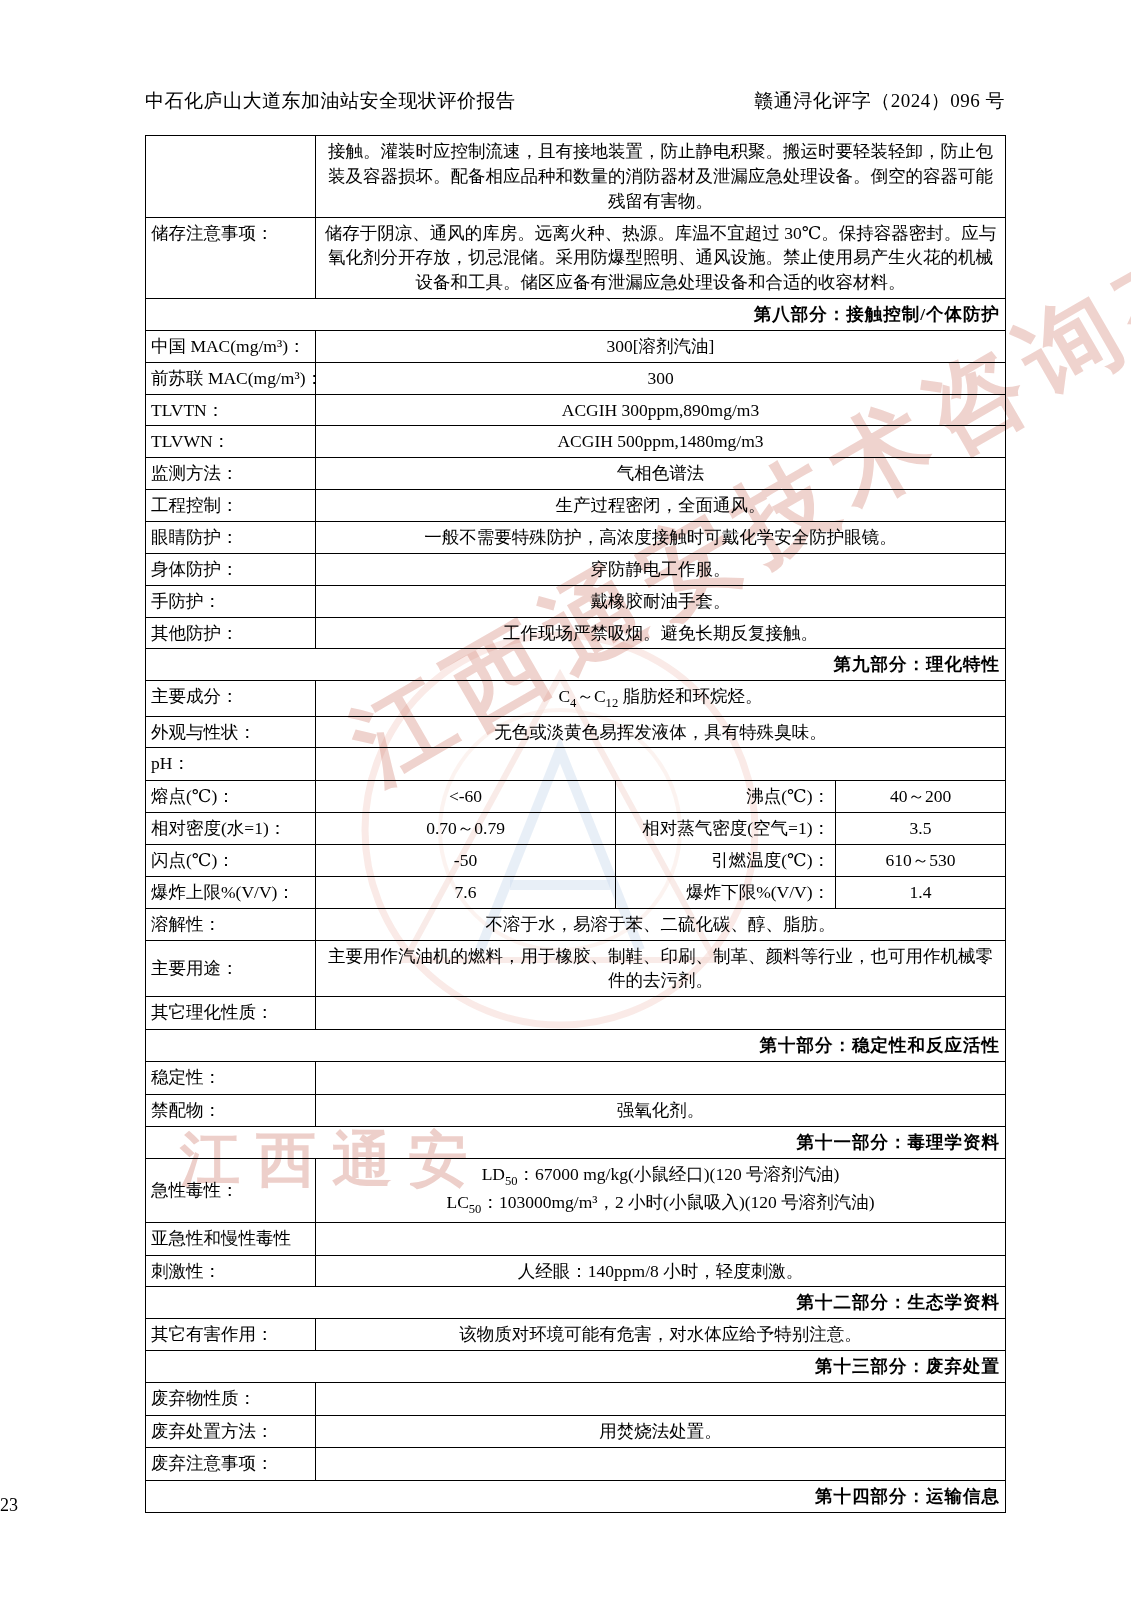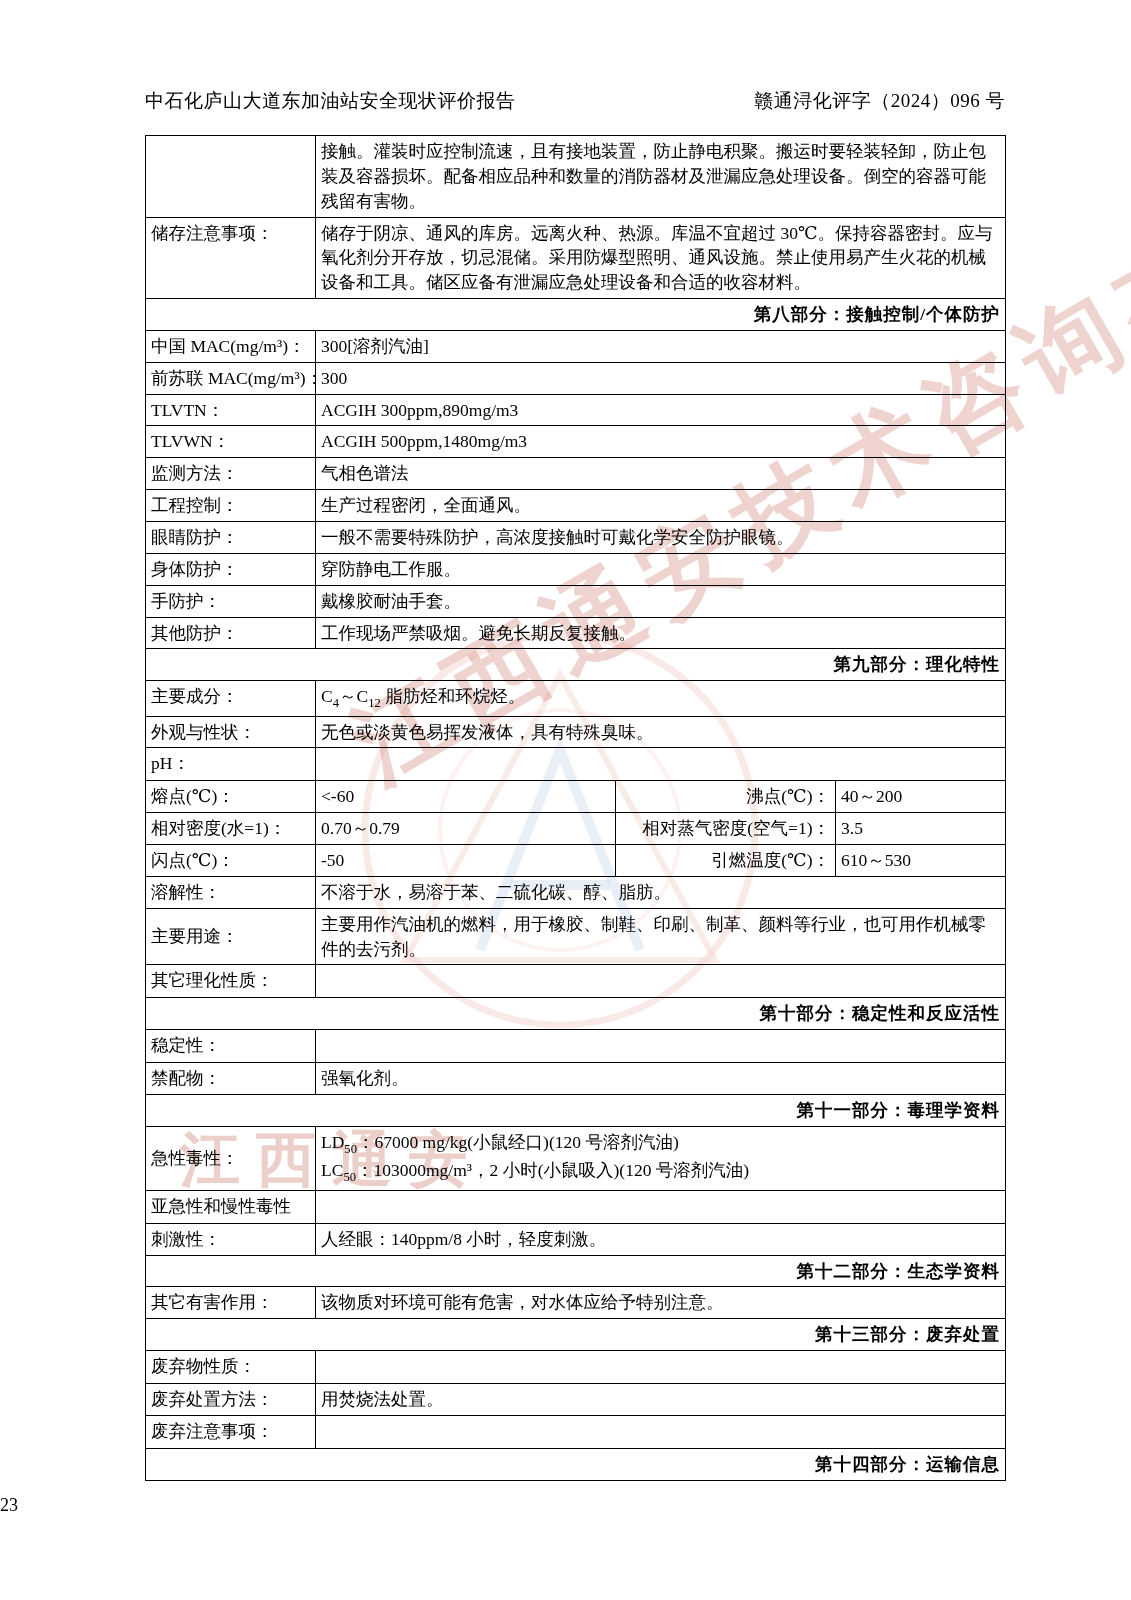--- a/index.html
+++ b/index.html
@@ -91,21 +91,21 @@
   td.lbl {
     text-align: left;
     white-space: nowrap;
     padding-right: 4px;
   }
   td.lbl-left {
     text-align: left;
     white-space: nowrap;
     margin-left: 8px;
   }
-  td.val { text-align: left; }
+  td.val { text-align: center; }
   td.section {
     text-align: right;
     font-weight: bold;
     letter-spacing: 1px;
   }
   td.blank { height: 26px; }
   sub { font-size: 0.72em; }
   .mid-lbl {
     text-align: right;
     white-space: nowrap;
@@ -232,20 +232,26 @@
         <td class="val">0.70～0.79</td>
         <td class="mid-lbl">相对蒸气密度(空气=1)：</td>
         <td class="val">3.5</td>
       </tr>
       <tr>
         <td class="lbl">闪点(℃)：</td>
         <td class="val">-50</td>
         <td class="mid-lbl">引燃温度(℃)：</td>
         <td class="val">610～530</td>
       </tr>
+      <tr>
+        <td class="lbl-left">爆炸上限%(V/V)：</td>
+        <td class="val">7.6</td>
+        <td class="mid-lbl">爆炸下限%(V/V)：</td>
+        <td class="val">1.4</td>
+      </tr>
 
       <tr>
         <td class="lbl">溶解性：</td>
         <td class="val" colspan="3">不溶于水，易溶于苯、二硫化碳、醇、脂肪。</td>
       </tr>
       <tr>
         <td class="lbl" style="vertical-align:middle">主要用途：</td>
         <td class="val" colspan="3">主要用作汽油机的燃料，用于橡胶、制鞋、印刷、制革、颜料等行业，也可用作机械零件的去污剂。</td>
       </tr>
       <tr>

